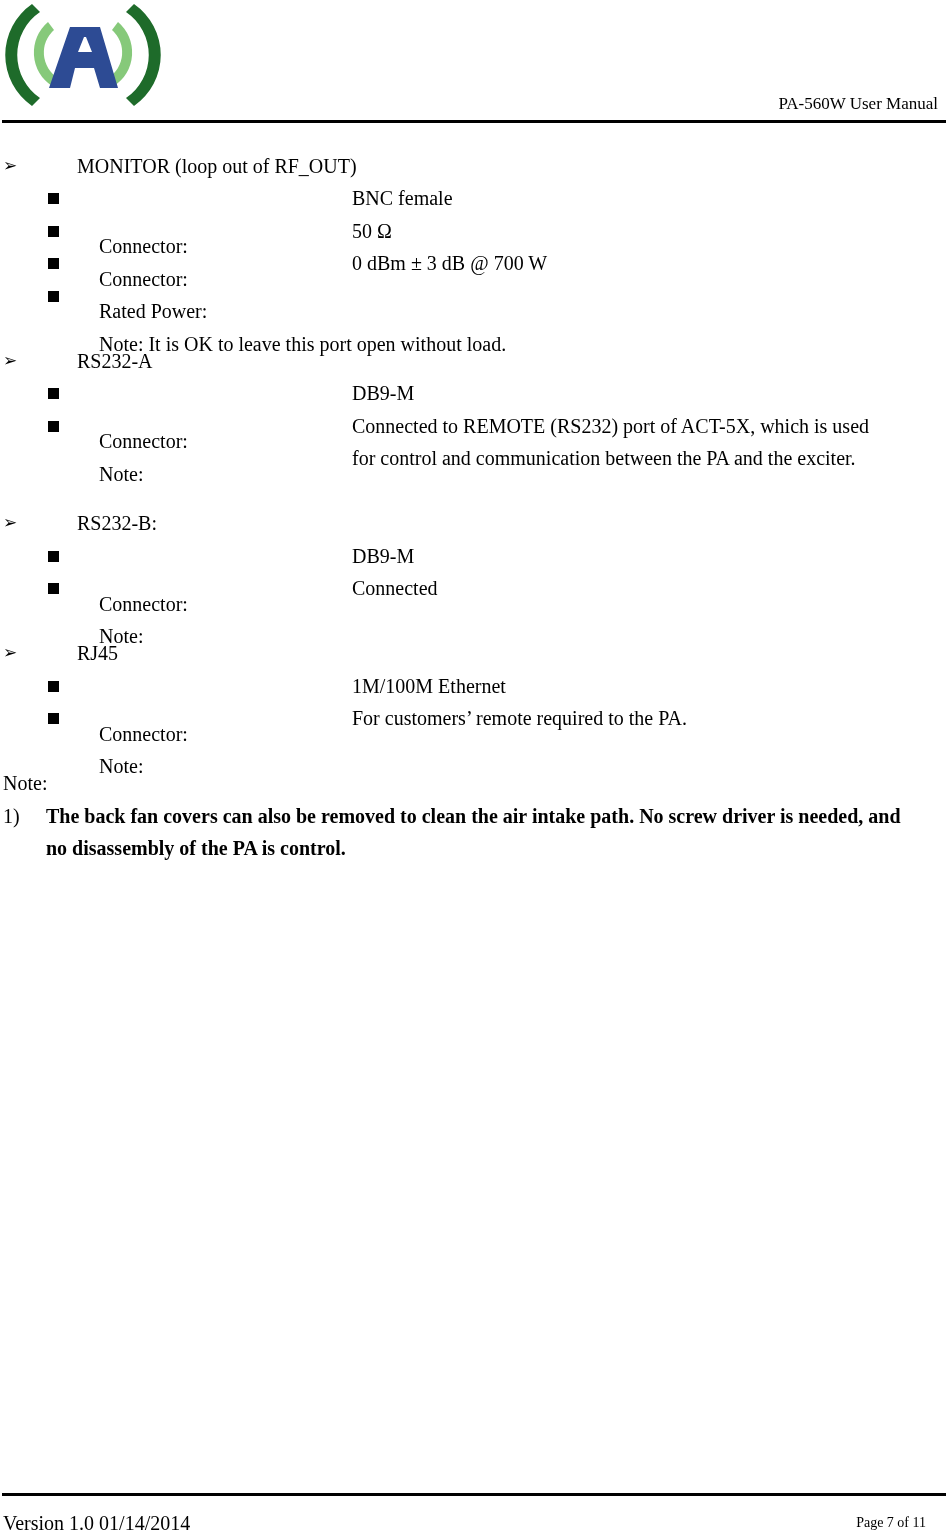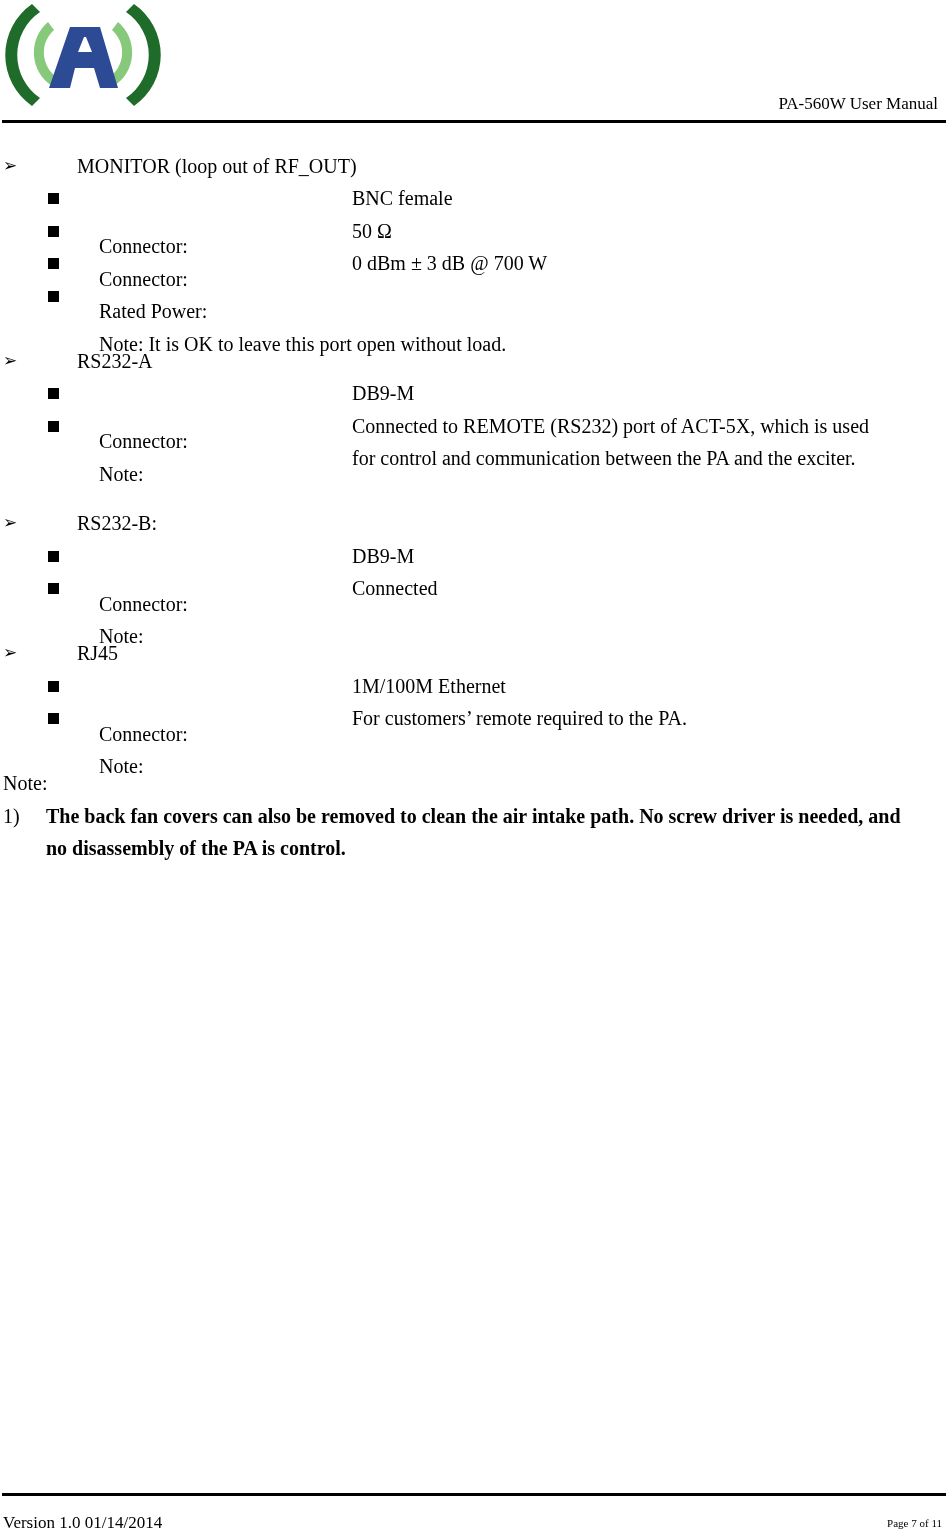--- a/index.html
+++ b/index.html
@@ -22,22 +22,22 @@
     .section-title { position: absolute; left: 56px; margin-left: 21px; }
     .square {
       position: absolute; left: 48px; width: 11px; height: 11px;
       background: #000; top: 11px;
     }
     .label { position: absolute; left: 99px; margin-top: 48px; }
     .value { position: absolute; left: 352px; }
     .plain { position: absolute; left: 3px; }
     .num { position: absolute; left: 3px; }
     .para { position: absolute; left: 46px; font-weight: bold; }
-    .footer-left { position: absolute; left: 3px; top: 1513px; font-size: 17px; line-height: 20px; }
-    .footer-right { position: absolute; right: 4px; top: 1513px; font-size: 11px; line-height: 20px; }
+    .footer-left { position: absolute; left: 3px; top: 1513px; font-size: 20px; line-height: 20px; }
+    .footer-right { position: absolute; right: 20px; top: 1513px; font-size: 14px; line-height: 20px; }
   </style>
 </head>
 <body>
 
 <svg class="logo" viewBox="0 0 160 112" xmlns="http://www.w3.org/2000/svg">
 
   <path d="M30 4 A62 62 0 0 0 30 106 L38 98 A52 52 0 0 1 38 12 Z" fill="#1e6b2a"></path>
   <path d="M132 4 A62 62 0 0 1 132 106 L124 98 A52 52 0 0 0 124 12 Z" fill="#1e6b2a"></path>
 
   <path d="M46 22 A40 40 0 0 0 50 86 L56 78 A30 30 0 0 1 52 30 Z" fill="#86c97a"></path>

